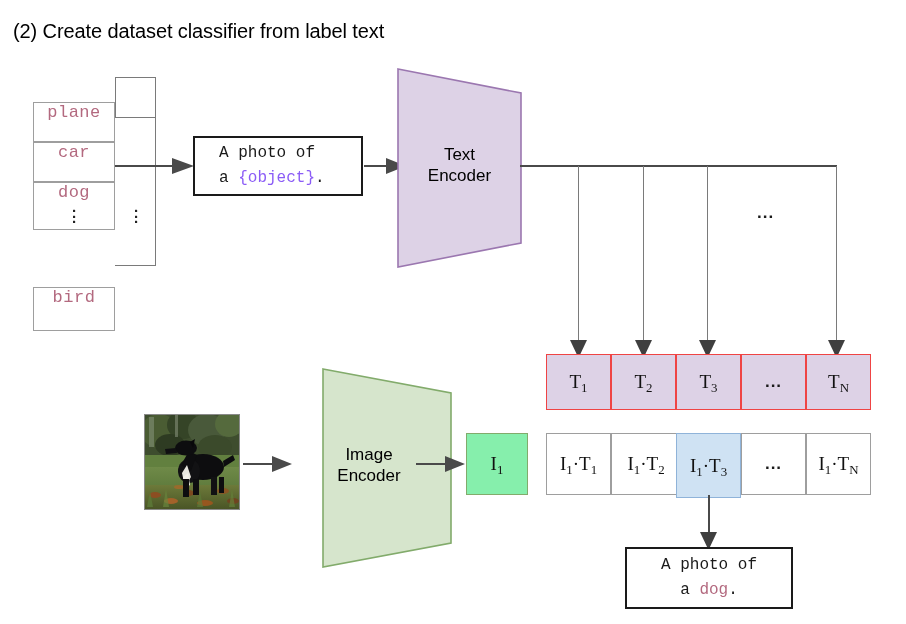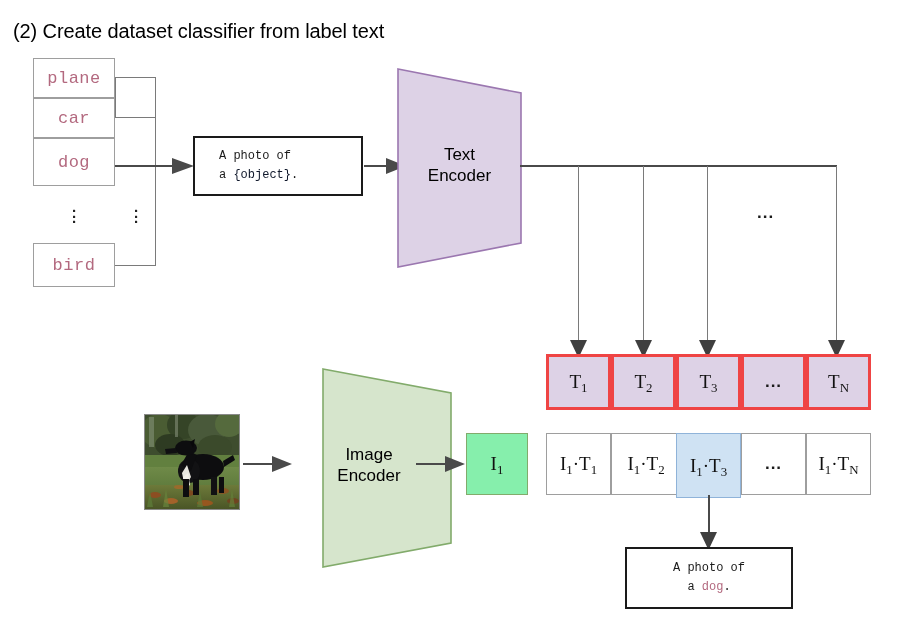--- a/index.html
+++ b/index.html
@@ -23,48 +23,49 @@
     color:#000000;
     letter-spacing:-0.1px;
     white-space:nowrap;
   }
 
   
   .label-box{
     border:1px solid #9e9e9e;
     background:#ffffff;
     display:flex;
-    align-items:center;
+    align-items:flex-start;
     justify-content:center;
     box-sizing:border-box;
+    margin-top:44px;
   }
   .label-box span{
     font-family:"Liberation Mono","DejaVu Sans Mono",monospace;
     font-size:17px;
     color:#b3697f;
     letter-spacing:0.5px;
   }
 
   
   .prompt-box{
     border:2px solid #1a1a1a;
     background:#ffffff;
     box-sizing:border-box;
     display:flex;
     flex-direction:column;
     justify-content:center;
     font-family:"Liberation Mono","DejaVu Sans Mono",monospace;
-    font-size:12px;
+    font-size:16px;
     color:#1a1a1a;
     line-height:1.55;
   }
   .prompt-box .ln{white-space:pre;}
   .prompt-box.left-al{padding-left:24px;}
   .prompt-box.center-al{text-align:center;}
-  .tok-var{color:#0f172a;}
+  .tok-var{color:#8b5cf6;}
   .tok-word{color:#b3697f;}
 
   
   .trap{position:absolute;}
   .trap .lbl{
     position:absolute;
     left:0;right:0;
     text-align:center;
     font-family:"Liberation Sans", sans-serif;
     font-size:17px;
@@ -78,21 +79,21 @@
     box-sizing:border-box;
     display:flex;
     align-items:center;
     justify-content:center;
     font-family:"Liberation Serif","DejaVu Serif",serif;
     font-size:19px;
     color:#111111;
   }
   .cell.t-cell{
     background:#ddd2e6;
-    border:3px solid #ef4444;
+    border:1px solid #ef4444;
   }
   .cell.d-cell{
     background:#ffffff;
     border:1px solid #9e9e9e;
   }
   .cell.d-cell.hl{
     background:#cfe2f3;
     border:1px solid #8fb3d9;
   }
   .cell.i-cell{

